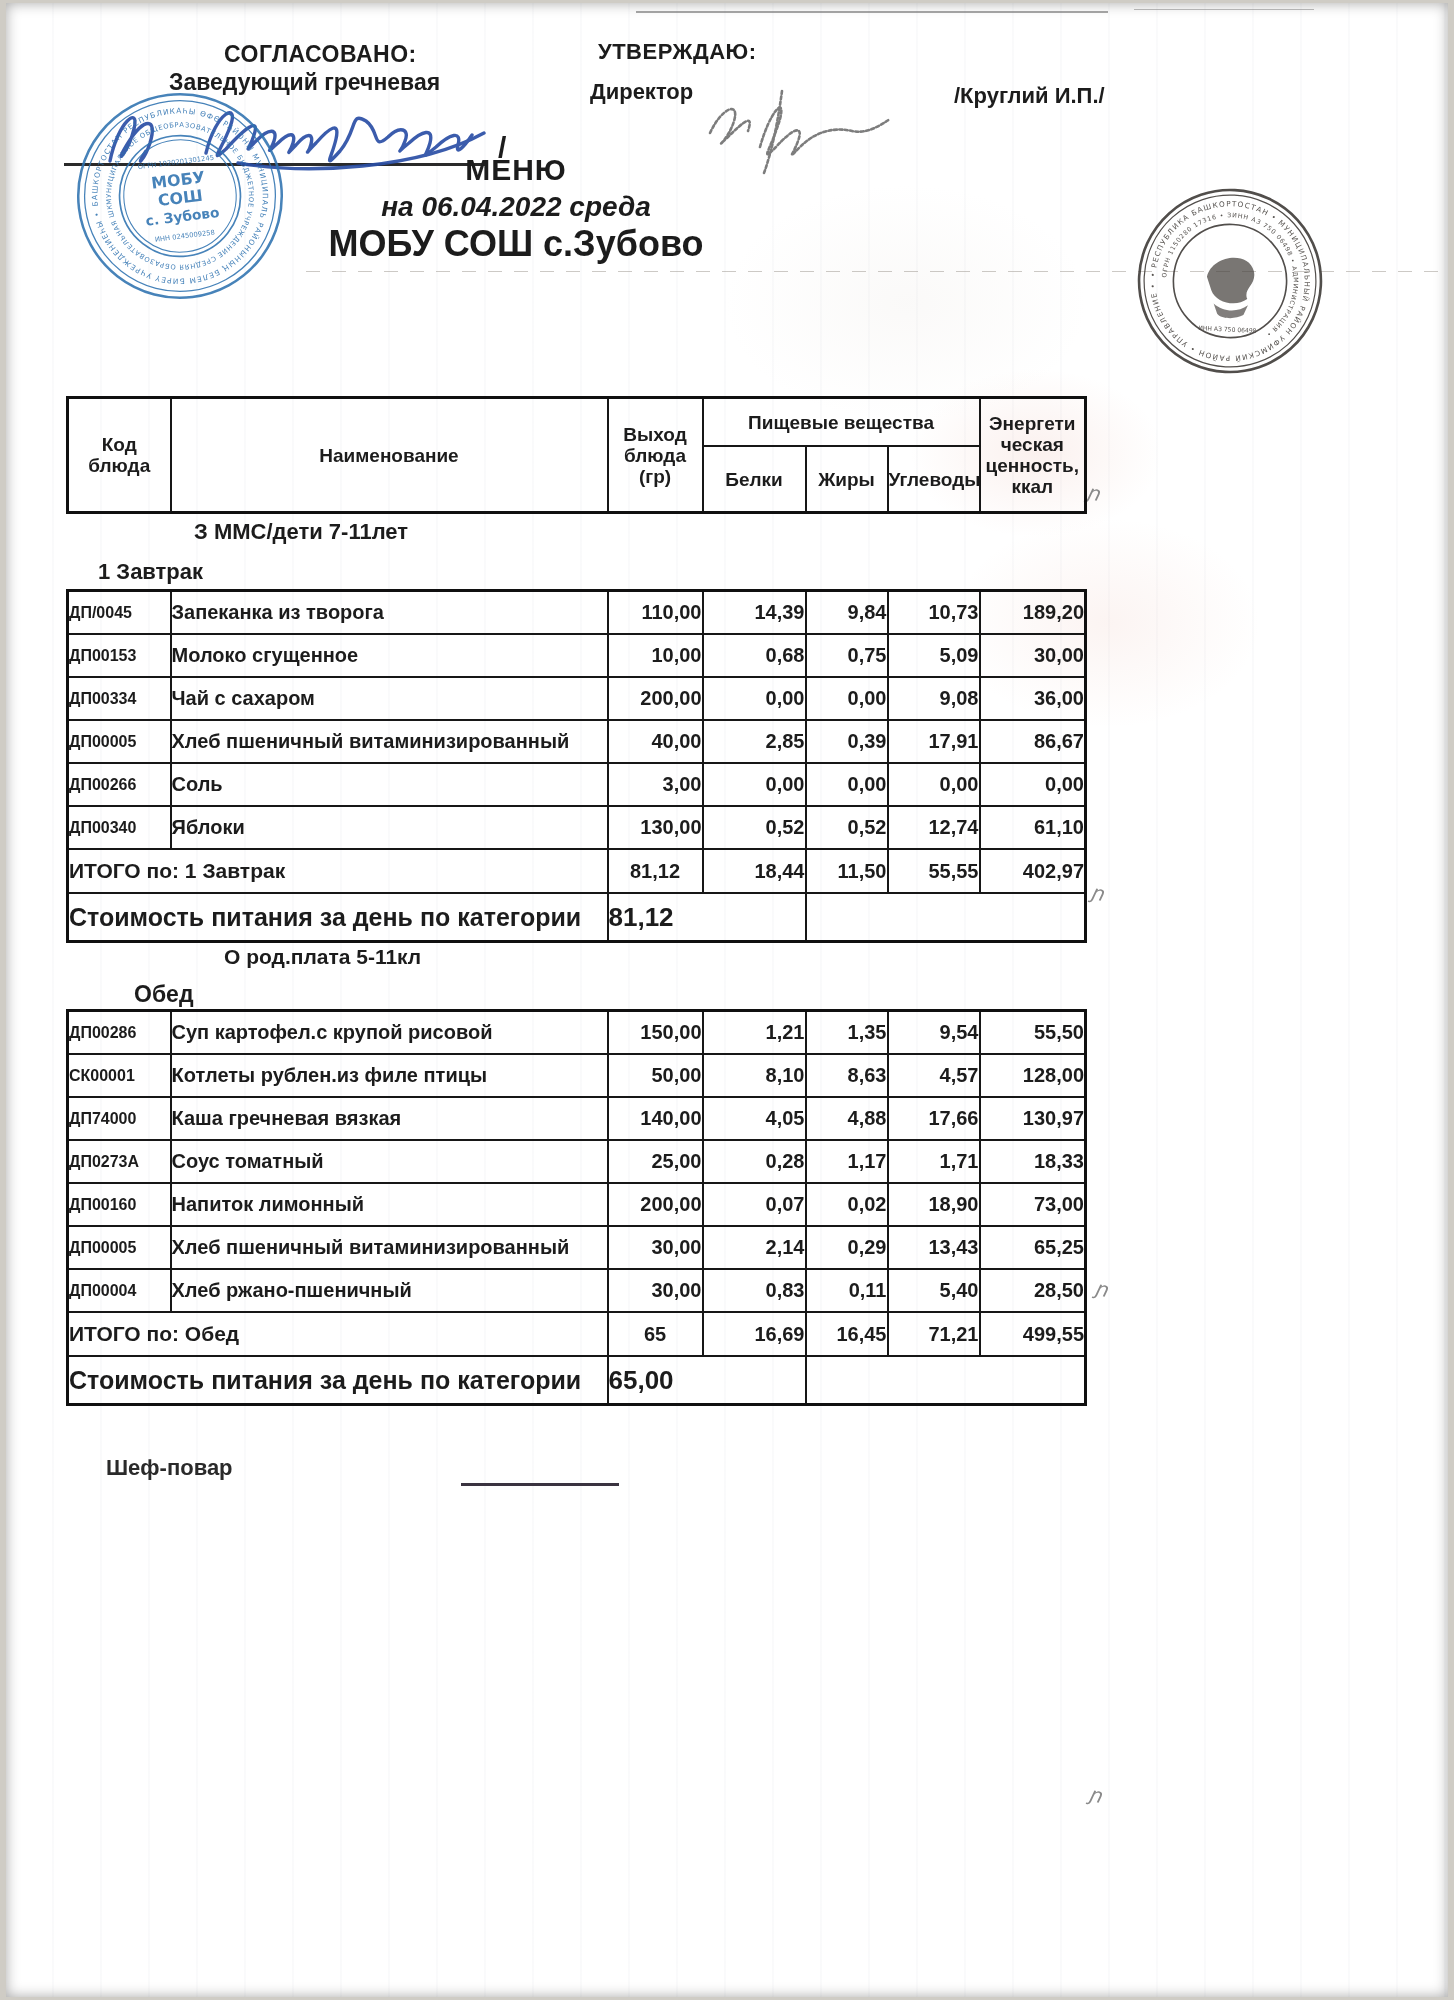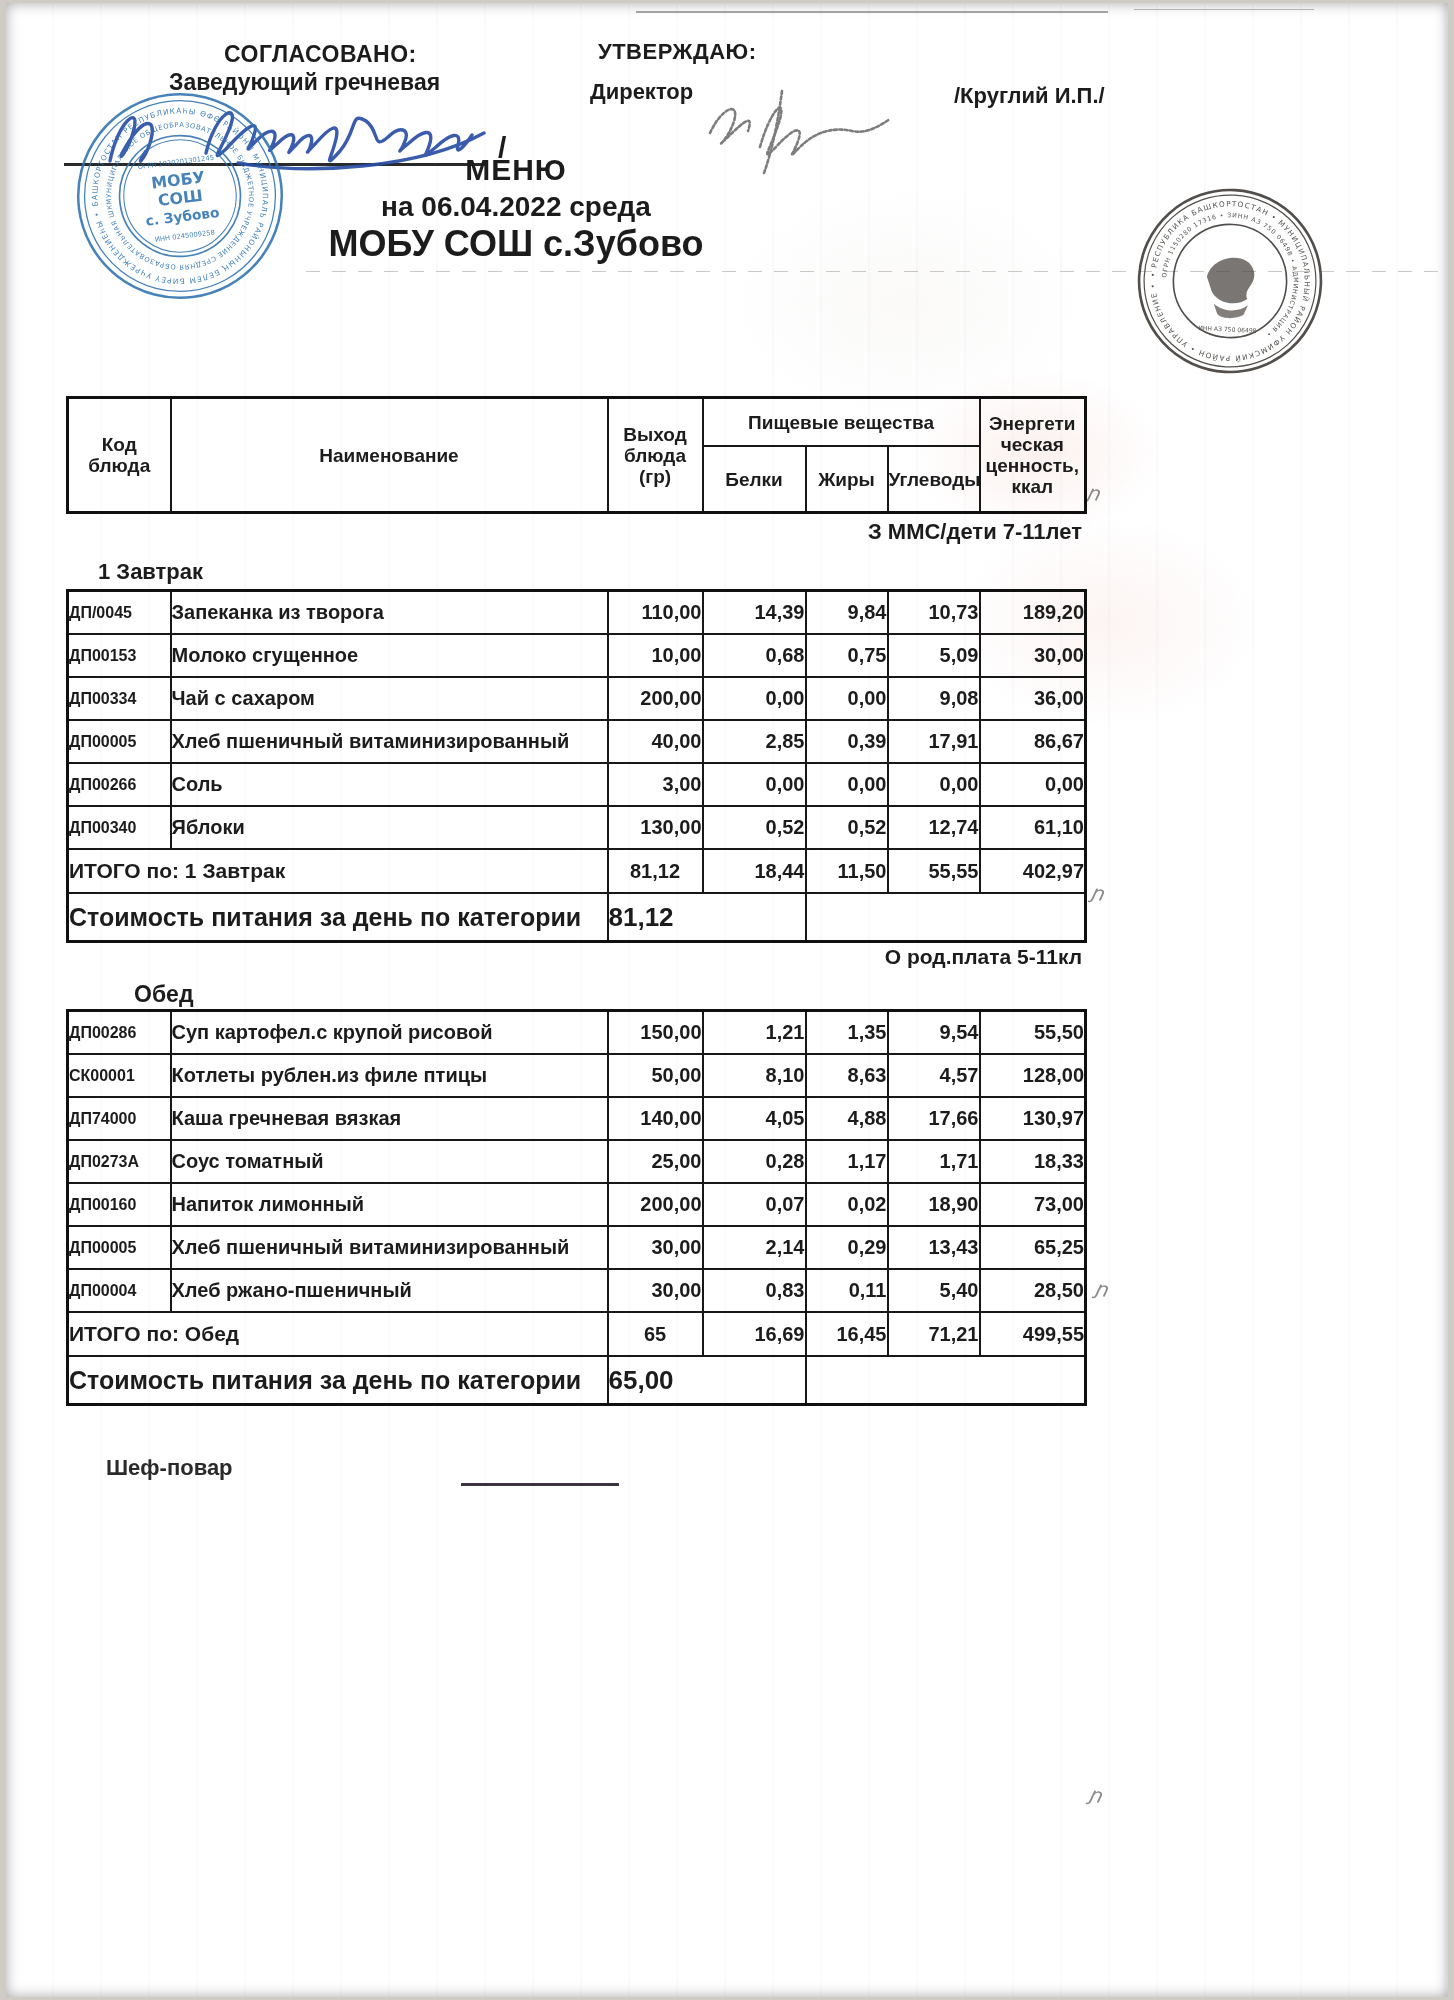--- a/index.html
+++ b/index.html
@@ -19,21 +19,21 @@
   #agreed-role{left:163px;top:66px;font-size:23px;font-weight:bold;}
   #sig-line-left{left:58px;top:160px;width:424px;height:3px;background:#2a2a2a;}
   #agreed-slash{left:492px;top:128px;font-size:30px;font-weight:bold;}
   #approved-label{left:592px;top:36px;font-size:22px;font-weight:bold;letter-spacing:.5px;}
   #approved-role{left:584px;top:76px;font-size:22px;font-weight:bold;}
   #approved-signer{left:948px;top:80px;font-size:22px;font-weight:bold;}
 
   
   #title-block{left:60px;top:148px;width:900px;text-align:center;line-height:37px;}
   #title-menu{font-size:30px;font-weight:bold;letter-spacing:1px;}
-  #title-date{font-size:28px;font-weight:bold;}
+  #title-date{font-size:28px;font-weight:bold;font-style:italic;}
   #title-school{font-size:36px;font-weight:bold;}
 
   
   #artifact-top{left:630px;top:8px;width:472px;height:2px;background:#5c5c5c;opacity:.55;}
   #artifact-top2{left:1128px;top:6px;width:180px;height:1px;background:#777;opacity:.5;}
   #artifact-mid{left:300px;top:268px;width:1140px;height:1px;
      background:repeating-linear-gradient(90deg,#9a948c 0 14px,transparent 14px 26px);opacity:.5;}
   .ink-mark{font-family:"DejaVu Sans",sans-serif;font-style:italic;color:#8a8a8a;font-size:20px;
      transform:rotate(14deg);}
   #mark1{left:1082px;top:478px;}
@@ -44,21 +44,21 @@
   
   table.menu{border-collapse:collapse;table-layout:fixed;width:1018px;background:transparent;}
   table.menu td,table.menu th{border:2px solid #171717;padding:0;overflow:hidden;}
   table.menu{border:3px solid #101010;}
   th{font-weight:bold;}
   #header-table{left:60px;top:393px;}
   #header-table th{font-size:19px;line-height:21px;vertical-align:middle;white-space:normal;}
   .th-group{height:46px;}
   .th-sub{height:64px;}
 
-  .sec-title{width:1018px;left:56px;text-align:right;font-size:22px;font-weight:bold;}
+  .sec-title{width:1018px;left:48px;text-align:left;font-size:22px;font-weight:bold;}
   #category-title{top:516px;padding-left:140px;width:880px;}
   #breakfast-title{left:92px;top:556px;font-size:22px;font-weight:bold;}
   #lunch-pretitle{top:942px;padding-left:170px;width:850px;font-size:21px;}
   #lunch-title{left:84px;top:978px;font-size:23px;font-weight:bold;margin-left:44px;}
   #breakfast-table{left:60px;top:586px;}
   #lunch-table{left:60px;top:1006px;}
 
   td.c-code{font-size:16px;font-weight:bold;padding-left:6px;white-space:nowrap;height:41px;}
   td.c-name{font-size:20px;font-weight:bold;padding-left:9px;white-space:nowrap;}
   td.c-num{font-size:20px;font-weight:bold;text-align:right;padding-right:9px;white-space:nowrap;}

